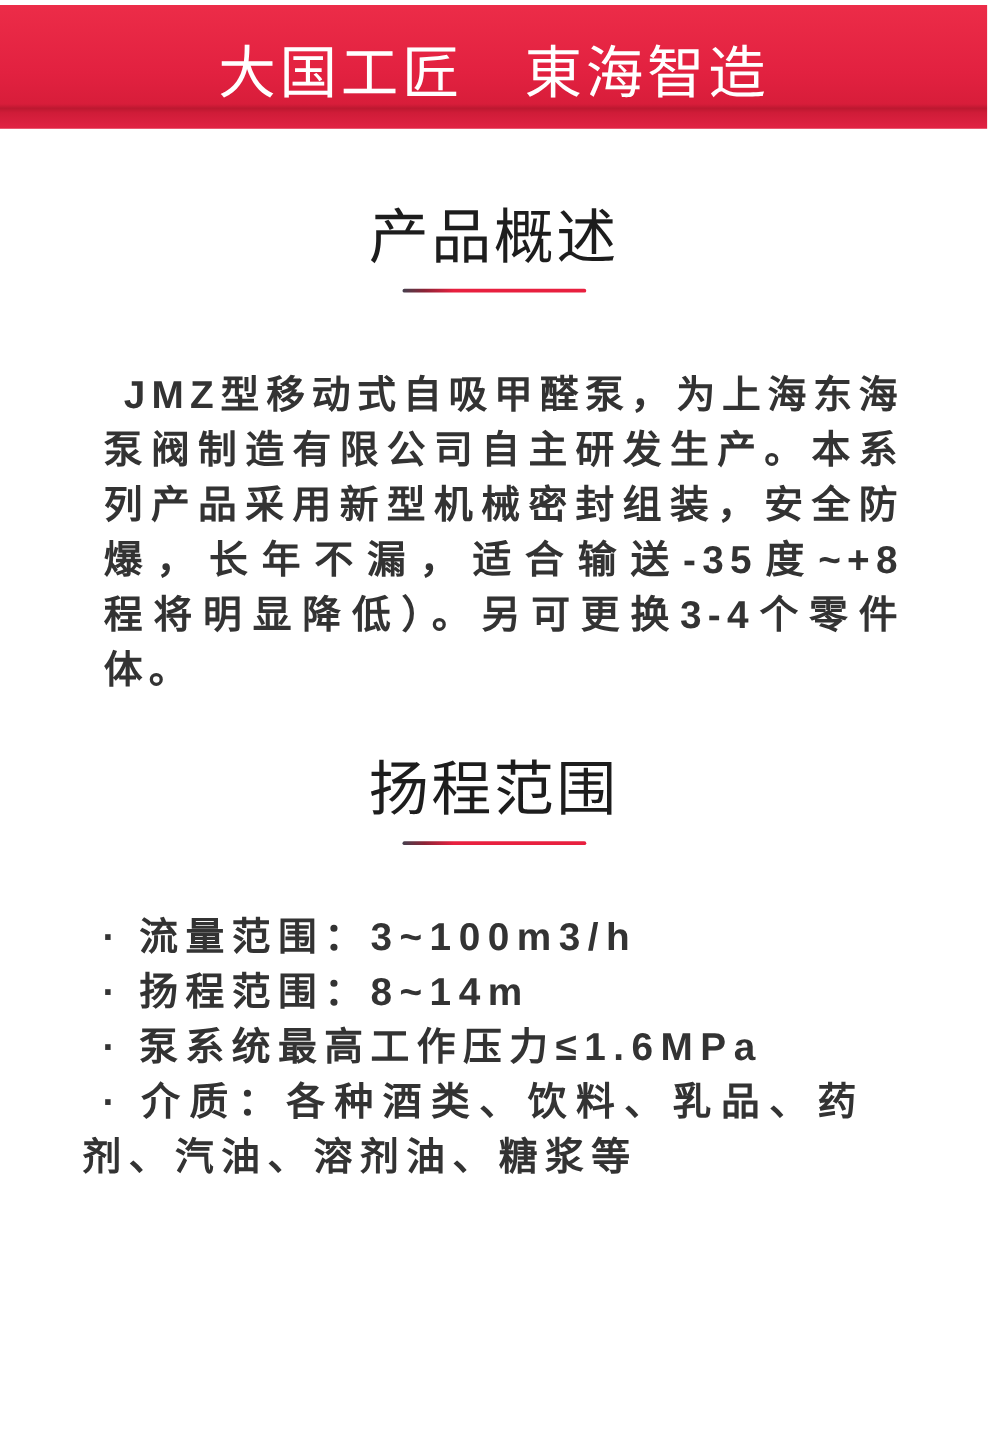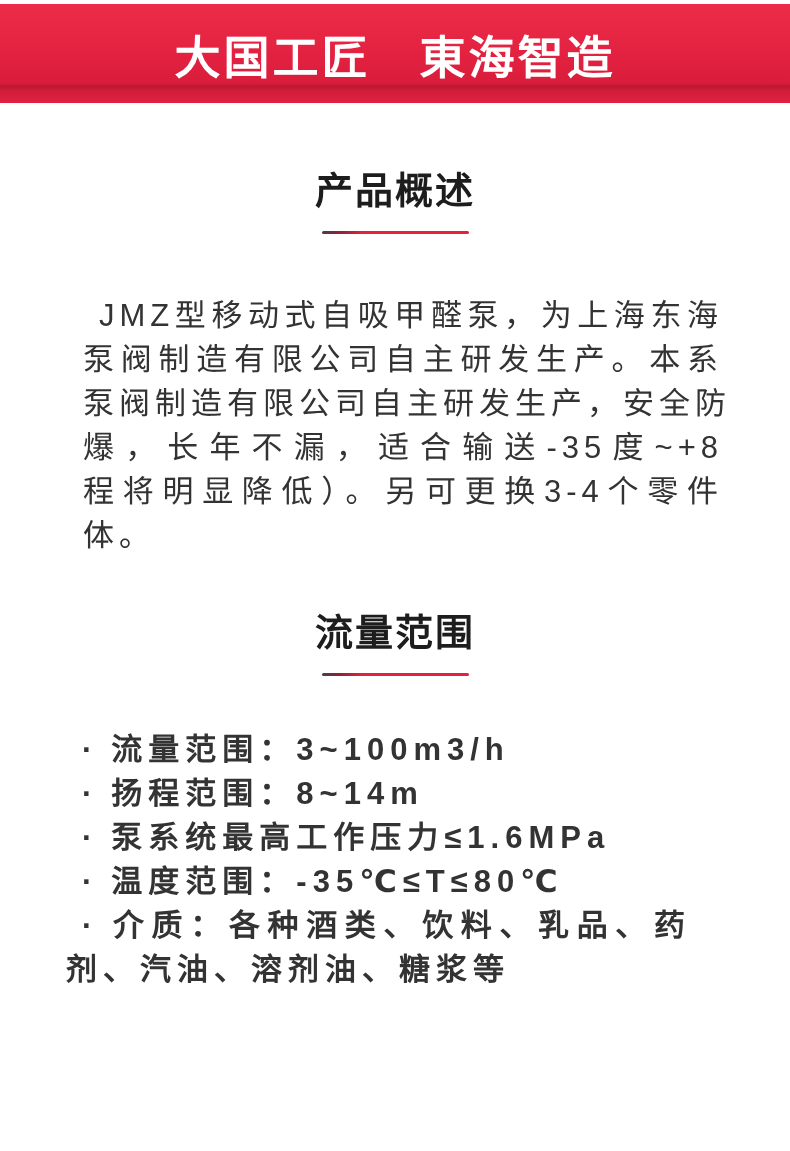--- a/index.html
+++ b/index.html
@@ -20,50 +20,51 @@
     background: linear-gradient(180deg,
       #ec2c48 0%, #e22140 55%, #d81d3a 80%,
       #bd1830 83.5%, #cf1c38 87%, #e22243 100%);
     display: flex;
     align-items: center;
     justify-content: center;
   }
   .banner-title {
     color: #ffffff;
     font-size: 46px;
-    font-weight: 700;
+    font-weight: 400;
     letter-spacing: 3px;
     white-space: nowrap;
   }
 
   
   .section-heading {
     margin: 0;
     text-align: center;
-    font-size: 38px;
+    font-size: 48px;
     line-height: 52px;
-    font-weight: 700;
+    font-weight: 400;
     color: #1d1d1d;
     letter-spacing: 2px;
   }
   .heading-underline {
     width: 147px;
     height: 3px;
     margin: 14px auto 0 auto;
     border-radius: 2px;
     background: linear-gradient(90deg,
       #45404e 0%, #8c2336 12%, #e8203f 28%, #e8203f 100%);
   }
   .section-overview .section-heading { margin-top: 62px; }
   .section-conditions .section-heading { margin-top: 49px; }
 
   
   .para {
     margin: 60px 0 0 83px;
     width: 640px;
+    font-weight: bold;
   }
   .para-line {
     font-size: 31px;
     line-height: 44px;
     letter-spacing: 5px;
     color: #333333;
     text-align: justify;
     text-align-last: justify;
     white-space: nowrap;
   }
@@ -99,32 +100,31 @@
   <header class="banner">
     <span class="banner-title">大国工匠　東海智造</span>
   </header>
 
   <section class="section-overview">
     <h2 class="section-heading">产品概述</h2>
     <div class="heading-underline"></div>
     <div class="para">
         <div class="para-line">JMZ型移动式自吸甲醛泵，为上海东海</div>
         <div class="para-line">泵阀制造有限公司自主研发生产。本系</div>
-        <div class="para-line">泵阀制造有限公司自主研发生产，安全防</div>
+        <div class="para-line">列产品采用新型机械密封组装，安全防</div>
         <div class="para-line">爆，长年不漏，适合输送-35度~+8</div>
         <div class="para-line">程将明显降低）。另可更换3-4个零件</div>
         <div class="para-line">体。</div>
       </div>
   </section>
 
   <section class="section-conditions">
-    <h2 class="section-heading">流量范围</h2>
+    <h2 class="section-heading">扬程范围</h2>
     <div class="heading-underline"></div>
     <div class="bullets">
         <div class="bullet-item"><span class="dot">·</span><span>流量范围：3~100m3/h</span></div>
         <div class="bullet-item"><span class="dot">·</span><span>扬程范围：8~14m</span></div>
         <div class="bullet-item"><span class="dot">·</span><span>泵系统最高工作压力≤1.6MPa</span></div>
-        <div class="bullet-item"><span class="dot">·</span><span>温度范围：-35℃≤T≤80℃</span></div>
         <div class="bullet-item"><span class="dot">·</span><span>介质：各种酒类、饮料、乳品、药剂、汽油、溶剂油、糖浆等</span></div>
       </div>
   </section>
 
 </div>
 
 </body></html>

